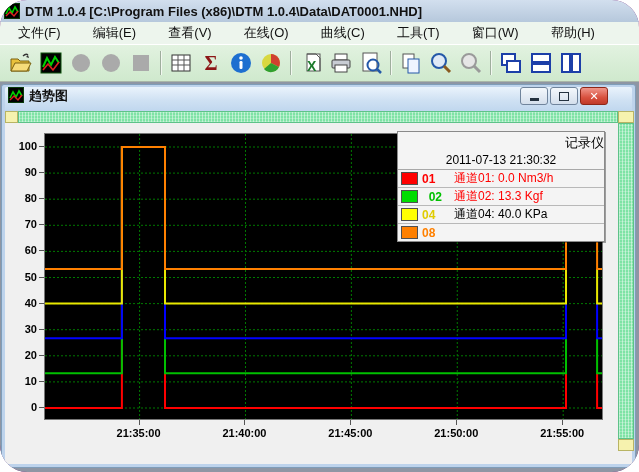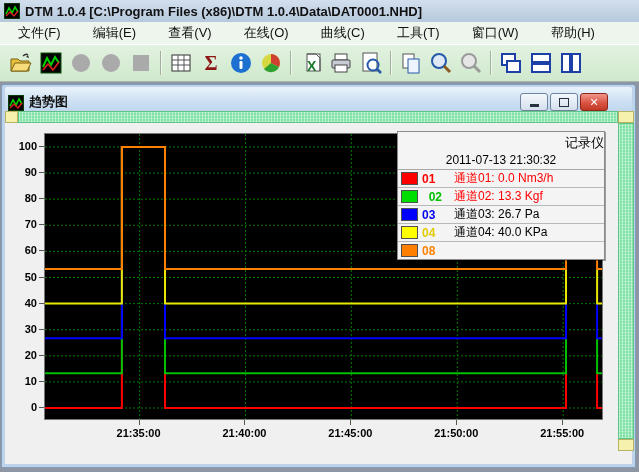--- a/index.html
+++ b/index.html
@@ -1,18 +1,18 @@
 <!DOCTYPE html>
 <html><head>
 <meta charset="utf-8">
 <style>
   html,body{margin:0;padding:0;}
   #app{position:relative;width:639px;height:472px;overflow:hidden;
        font-family:"Liberation Sans","DejaVu Sans",sans-serif;
-       background:#701a75;-webkit-font-smoothing:antialiased;}
+       background:#701a75;border-radius:27px;-webkit-font-smoothing:antialiased;}
   
   .titlebar{position:absolute;left:0;top:0;width:639px;height:22px;
     background:linear-gradient(#d2dfee,#b6c8dc);display:flex;align-items:center;
     border-bottom:1px solid #98a8bc;}
   .app-icon{width:16px;height:16px;margin:0 5px 0 4px;flex:0 0 auto;}
   .titlebar .title{font-size:13px;font-weight:600;color:#111;white-space:nowrap;}
   
   .menubar{position:absolute;left:0;top:22px;width:639px;height:22px;
     background:#edf5ed;display:flex;align-items:center;justify-content:space-between;
     padding:0 40px 0 14px;box-sizing:border-box;}
@@ -23,21 +23,21 @@
     border-bottom:1px solid #aab6a8;display:flex;align-items:center;padding-left:6px;
     box-sizing:border-box;}
   .tb-btn{width:26px;height:26px;display:flex;align-items:center;justify-content:center;
     margin:0 2px;border-radius:2px;}
   .tb-sep{width:1px;height:24px;background:#9fae9d;border-right:1px solid #f2f8f0;margin:0 4px;}
   
   .mdi{position:absolute;left:0;top:82px;width:639px;height:390px;background:#8e96a4;}
   .child{position:absolute;left:1px;top:2px;width:635px;height:384px;
     background:#bdd3ec;border:1px solid #7f9db9;border-radius:3px 3px 0 0;box-sizing:border-box;}
   .child-titlebar{position:absolute;left:3px;top:2px;right:3px;height:24px;
-    background:linear-gradient(#eaf3fc,#cfe1f3 55%,#c0d7ee);display:flex;align-items:flex-end;
+    background:linear-gradient(#eaf3fc,#cfe1f3 55%,#c0d7ee);display:flex;align-items:flex-start;
     border-radius:2px 2px 0 0;}
   .child-titlebar .title{font-size:13px;font-weight:600;color:#111;}
   .child-icon{width:16px;height:16px;margin:0 5px 0 3px;}
   .win-btns{margin-left:auto;display:flex;margin-right:24px;}
   .wb{width:28px;height:18px;margin-left:2px;border:1px solid #70849c;border-radius:3px;
       display:flex;align-items:center;justify-content:center;
       background:linear-gradient(#f4f8fc,#d4dfec);font-size:11px;color:#243240;box-sizing:border-box;}
   .wb.close{background:linear-gradient(#f0968a,#d8503e 60%,#c03a28);border-color:#8e2718;
       color:#fff;font-weight:700;}
   .wb .mini{width:9px;height:3px;background:#243240;display:block;margin-top:7px;}
@@ -285,25 +285,20 @@
             <div id="legend-rows">
                 <div class="lg-row">
                   <span class="lg-sw" style="background: rgb(255, 0, 0);"></span>
                   <span class="lg-id" style="color: rgb(255, 0, 0);">01</span>
                   <span class="lg-tx" style="color: rgb(255, 0, 0);">通道01: 0.0 Nm3/h</span>
                 </div>
                 <div class="lg-row">
                   <span class="lg-sw" style="background: rgb(0, 221, 0);"></span>
                   <span class="lg-id" style="color: rgb(0, 192, 0); text-align: right;">02</span>
                   <span class="lg-tx" style="color: rgb(255, 0, 0); text-align: right;">通道02: 13.3 Kgf</span>
-                </div>
-                <div class="lg-row">
-                  <span class="lg-sw" style="background: rgb(0, 0, 255);"></span>
-                  <span class="lg-id" style="color: rgb(0, 0, 238);">03</span>
-                  <span class="lg-tx" style="color: rgb(0, 0, 0);">通道03: 26.7 Pa</span>
                 </div>
                 <div class="lg-row">
                   <span class="lg-sw" style="background: rgb(255, 255, 0);"></span>
                   <span class="lg-id" style="color: rgb(224, 204, 0);">04</span>
                   <span class="lg-tx" style="color: rgb(0, 0, 0);">通道04: 40.0 KPa</span>
                 </div>
                 <div class="lg-row">
                   <span class="lg-sw" style="background: rgb(255, 128, 0);"></span>
                   <span class="lg-id" style="color: rgb(255, 128, 0);">08</span>
                 </div>

